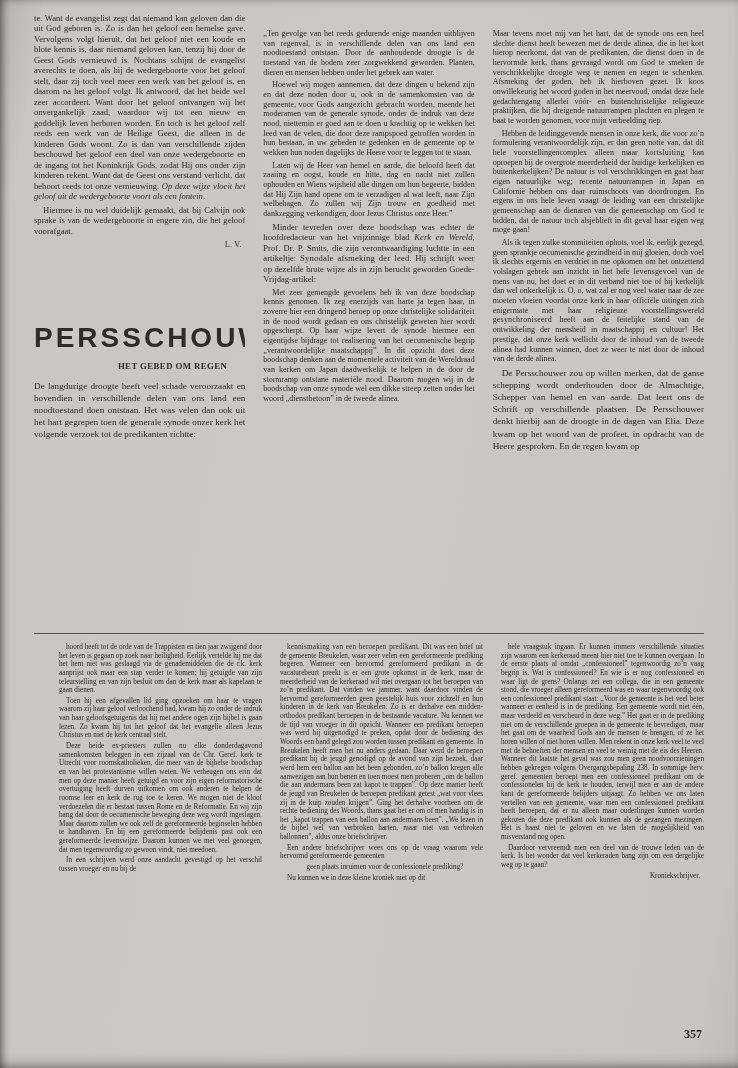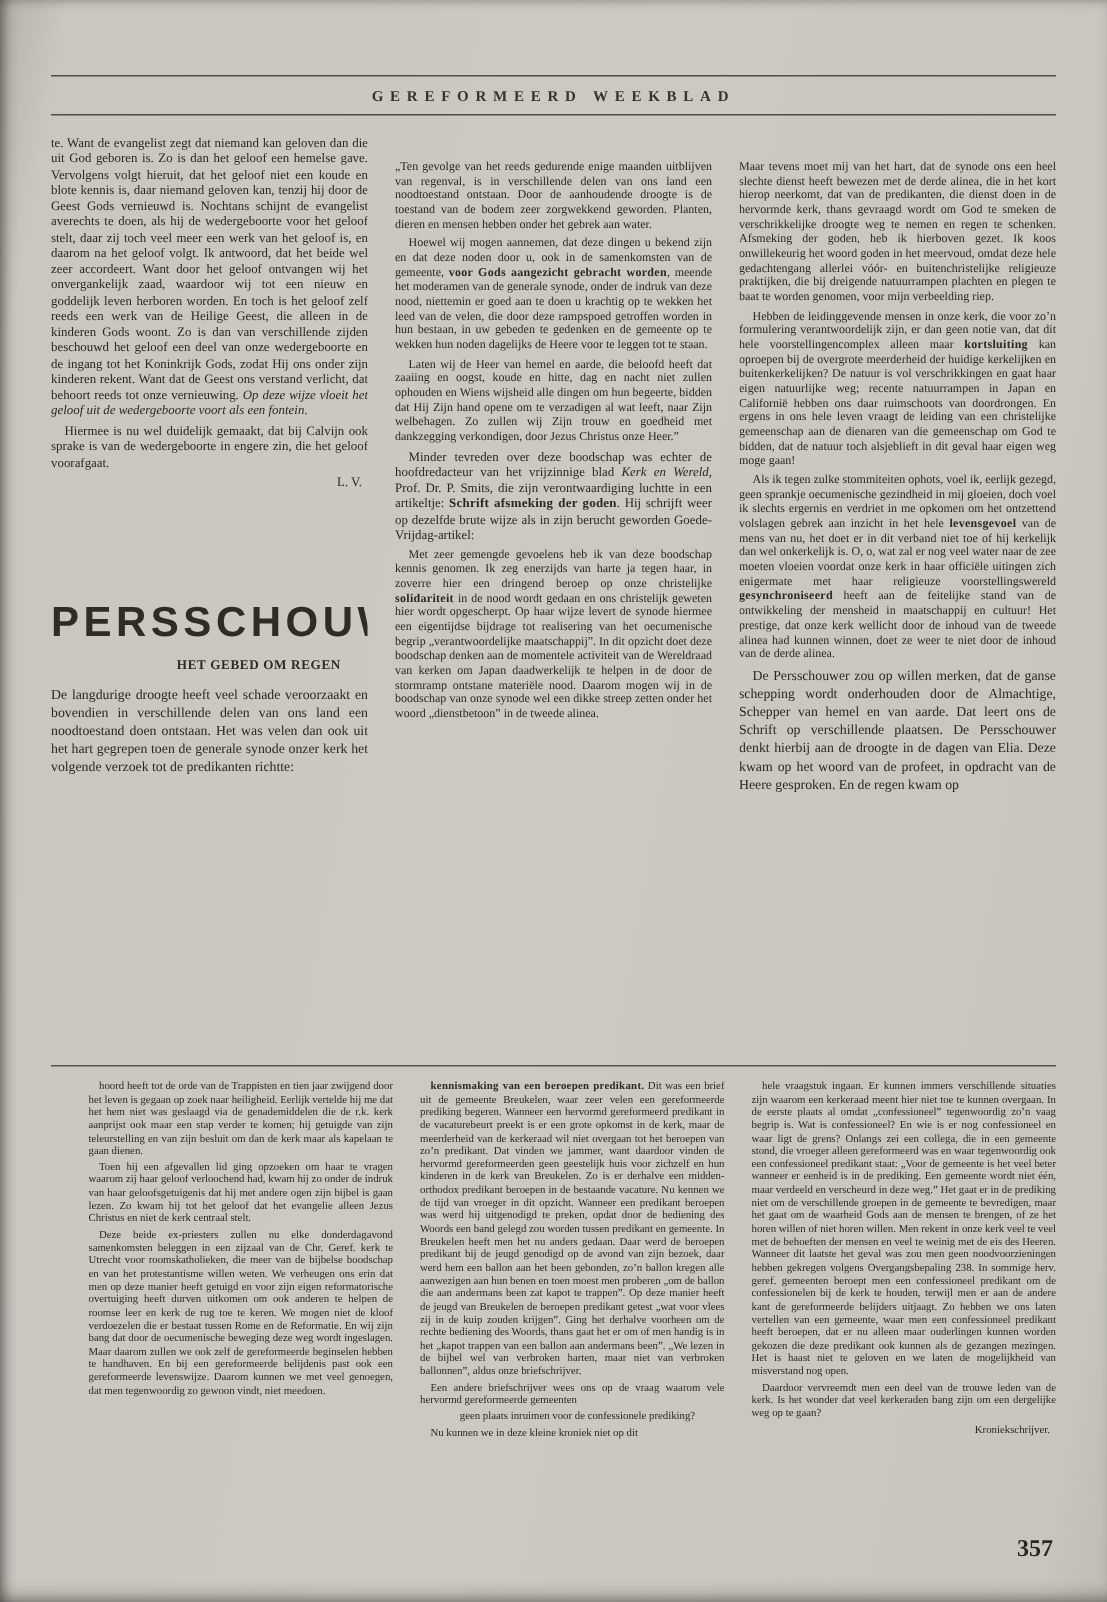--- a/index.html
+++ b/index.html
@@ -30,71 +30,68 @@
   }
   .columns { display:grid; grid-template-columns:1fr 1fr 1fr; column-gap:18px; }
   .top-section { margin-top:13px; height:620px; overflow:hidden; }
   .bottom-section { margin-top:9px; height:300px; overflow:hidden;margin-left:25px; }
   .col { overflow:hidden; }
   .para {
     font-size:8.6px; line-height:1.22; text-align:justify;
     text-indent:9px; hyphens:auto; color:#2a281f;
   }
   .para + .para { margin-top:3px; }
-  .para b { font-weight:bold; letter-spacing:.2px; }
+  .para b { font-weight:normal; letter-spacing:.2px; }
   .flush { text-indent:0; }
   .q { font-size:8px; line-height:1.21;margin-top:16px; }
   .lead { font-size:9.2px; line-height:1.32; }
   .sig { text-align:right; text-indent:0; padding-right:4px; margin-top:2px; }
   .persschouw-title {
     font-family:"Liberation Sans","DejaVu Sans",sans-serif;
     font-weight:700; font-size:28px; letter-spacing:3px;
     color:#2e2c25; margin-top:72px; white-space:nowrap;
   }
   .subhead {
     text-align:right; font-weight:bold; font-size:8.8px;
     letter-spacing:.4px; margin:7px 18px 9px 0; color:#2e2c25;
   }
   .section-divider { border:none; border-top:1px solid #55534b; }
   .bottom-section .para { font-size:7.2px; line-height:1.2; text-indent:7px; }
   .bottom-section .para + .para { margin-top:2px; }
   .qhead { text-align:center; font-weight:normal; text-indent:0; margin-top:3px; }
   .page-number {
     position:absolute; right:36px; bottom:26px;
-    font-weight:bold; font-size:16px; color:#2a281f;
+    font-weight:bold; font-size:12px; color:#2a281f;
   }
 </style>
 </head>
 <body>
 
 <div class="page">
 
-  <div class="masthead">
-    <span class="masthead-title">GEREFORMEERD WEEKBLAD</span>
-  </div>
 
   <div class="columns top-section">
     <div class="col">
       <div>
           <p class="para flush">te. Want de evangelist zegt dat niemand kan geloven dan die uit God geboren is. Zo is dan het geloof een hemelse gave. Vervolgens volgt hieruit, dat het geloof niet een koude en blote kennis is, daar niemand geloven kan, tenzij hij door de Geest Gods vernieuwd is. Nochtans schijnt de evangelist averechts te doen, als hij de wedergeboorte voor het geloof stelt, daar zij toch veel meer een werk van het geloof is, en daarom na het geloof volgt. Ik antwoord, dat het beide wel zeer accordeert. Want door het geloof ontvangen wij het onvergankelijk zaad, waardoor wij tot een nieuw en goddelijk leven herboren worden. En toch is het geloof zelf reeds een werk van de Heilige Geest, die alleen in de kinderen Gods woont. Zo is dan van verschillende zijden beschouwd het geloof een deel van onze wedergeboorte en de ingang tot het Koninkrijk Gods, zodat Hij ons onder zijn kinderen rekent. Want dat de Geest ons verstand verlicht, dat behoort reeds tot onze vernieuwing. <i>Op deze wijze vloeit het geloof uit de wedergeboorte voort als een fontein</i>.</p>
           <p class="para">Hiermee is nu wel duidelijk gemaakt, dat bij Calvijn ook sprake is van de wedergeboorte in engere zin, die het geloof voorafgaat.</p>
           <p class="para sig">L. V.</p>
         </div>
       <h1 class="persschouw-title">PERSSCHOUW</h1>
       <div class="subhead">HET GEBED OM REGEN</div>
       <div>
           <p class="para lead flush">De langdurige droogte heeft veel schade veroorzaakt en bovendien in verschillende delen van ons land een noodtoestand doen ontstaan. Het was velen dan ook uit het hart gegrepen toen de generale synode onzer kerk het volgende verzoek tot de predikanten richtte:</p>
         </div>
     </div>
     <div class="col">
       <div>
           <p class="para q flush">„Ten gevolge van het reeds gedurende enige maanden uitblijven van regenval, is in verschillende delen van ons land een noodtoestand ontstaan. Door de aanhoudende droogte is de toestand van de bodem zeer zorgwekkend geworden. Planten, dieren en mensen hebben onder het gebrek aan water.</p>
           <p class="para q">Hoewel wij mogen aannemen, dat deze dingen u bekend zijn en dat deze noden door u, ook in de samenkomsten van de gemeente, <b>voor Gods aangezicht gebracht worden</b>, meende het moderamen van de generale synode, onder de indruk van deze nood, niettemin er goed aan te doen u krachtig op te wekken het leed van de velen, die door deze rampspoed getroffen worden in hun bestaan, in uw gebeden te gedenken en de gemeente op te wekken hun noden dagelijks de Heere voor te leggen tot te staan.</p>
           <p class="para q">Laten wij de Heer van hemel en aarde, die beloofd heeft dat zaaiing en oogst, koude en hitte, dag en nacht niet zullen ophouden en Wiens wijsheid alle dingen om hun begeerte, bidden dat Hij Zijn hand opene om te verzadigen al wat leeft, naar Zijn welbehagen. Zo zullen wij Zijn trouw en goedheid met dankzegging verkondigen, door Jezus Christus onze Heer.”</p>
-          <p class="para">Minder tevreden over deze boodschap was echter de hoofdredacteur van het vrijzinnige blad <i>Kerk en Wereld</i>, Prof. Dr. P. Smits, die zijn verontwaardiging luchtte in een artikeltje: <b>Schrift afsmeking der goden</b>. Hij schrijft weer op dezelfde brute wijze als in zijn berucht geworden Goede-Vrijdag-artikel:</p>
+          <p class="para">Minder tevreden over deze boodschap was echter de hoofdredacteur van het vrijzinnige blad <i>Kerk en Wereld</i>, Prof. Dr. P. Smits, die zijn verontwaardiging luchtte in een artikeltje: <b>Synodale afsmeking der leed</b>. Hij schrijft weer op dezelfde brute wijze als in zijn berucht geworden Goede-Vrijdag-artikel:</p>
           <p class="para q">Met zeer gemengde gevoelens heb ik van deze boodschap kennis genomen. Ik zeg enerzijds van harte ja tegen haar, in zoverre hier een dringend beroep op onze christelijke <b>solidariteit</b> in de nood wordt gedaan en ons christelijk geweten hier wordt opgescherpt. Op haar wijze levert de synode hiermee een eigentijdse bijdrage tot realisering van het oecumenische begrip „verantwoordelijke maatschappij”. In dit opzicht doet deze boodschap denken aan de momentele activiteit van de Wereldraad van kerken om Japan daadwerkelijk te helpen in de door de stormramp ontstane materiële nood. Daarom mogen wij in de boodschap van onze synode wel een dikke streep zetten onder het woord „dienstbetoon” in de tweede alinea.</p>
         </div>
     </div>
     <div class="col">
       <div>
           <p class="para q flush">Maar tevens moet mij van het hart, dat de synode ons een heel slechte dienst heeft bewezen met de derde alinea, die in het kort hierop neerkomt, dat van de predikanten, die dienst doen in de hervormde kerk, thans gevraagd wordt om God te smeken de verschrikkelijke droogte weg te nemen en regen te schenken. Afsmeking der goden, heb ik hierboven gezet. Ik koos onwillekeurig het woord goden in het meervoud, omdat deze hele gedachtengang allerlei vóór- en buitenchristelijke religieuze praktijken, die bij dreigende natuurrampen plachten en plegen te baat te worden genomen, voor mijn verbeelding riep.</p>
           <p class="para q">Hebben de leidinggevende mensen in onze kerk, die voor zo’n formulering verantwoordelijk zijn, er dan geen notie van, dat dit hele voorstellingencomplex alleen maar <b>kortsluiting</b> kan oproepen bij de overgrote meerderheid der huidige kerkelijken en buitenkerkelijken? De natuur is vol verschrikkingen en gaat haar eigen natuurlijke weg; recente natuurrampen in Japan en Californië hebben ons daar ruimschoots van doordrongen. En ergens in ons hele leven vraagt de leiding van een christelijke gemeenschap aan de dienaren van die gemeenschap om God te bidden, dat de natuur toch alsjeblieft in dit geval haar eigen weg moge gaan!</p>
           <p class="para q">Als ik tegen zulke stommiteiten ophots, voel ik, eerlijk gezegd, geen sprankje oecumenische gezindheid in mij gloeien, doch voel ik slechts ergernis en verdriet in me opkomen om het ontzettend volslagen gebrek aan inzicht in het hele <b>levensgevoel</b> van de mens van nu, het doet er in dit verband niet toe of hij kerkelijk dan wel onkerkelijk is. O, o, wat zal er nog veel water naar de zee moeten vloeien voordat onze kerk in haar officiële uitingen zich enigermate met haar religieuze voorstellingswereld <b>gesynchroniseerd</b> heeft aan de feitelijke stand van de ontwikkeling der mensheid in maatschappij en cultuur! Het prestige, dat onze kerk wellicht door de inhoud van de tweede alinea had kunnen winnen, doet ze weer te niet door de inhoud van de derde alinea.</p>
           <p class="para lead">De Persschouwer zou op willen merken, dat de ganse schepping wordt onderhouden door de Almachtige, Schepper van hemel en van aarde. Dat leert ons de Schrift op verschillende plaatsen. De Persschouwer denkt hierbij aan de droogte in de dagen van Elia. Deze kwam op het woord van de profeet, in opdracht van de Heere gesproken. En de regen kwam op</p>
         </div>
@@ -102,20 +99,21 @@
   </div>
 
   <hr class="section-divider">
 
   <div class="columns bottom-section">
     <div class="col">
       <div>
           <p class="para flush">hoord heeft tot de orde van de Trappisten en tien jaar zwijgend door het leven is gegaan op zoek naar heiligheid. Eerlijk vertelde hij me dat het hem niet was geslaagd via de genademiddelen die de r.k. kerk aanprijst ook maar een stap verder te komen; hij getuigde van zijn teleurstelling en van zijn besluit om dan de kerk maar als kapelaan te gaan dienen.</p>
           <p class="para">Toen hij een afgevallen lid ging opzoeken om haar te vragen waarom zij haar geloof verloochend had, kwam hij zo onder de indruk van haar geloofsgetuigenis dat hij met andere ogen zijn bijbel is gaan lezen. Zo kwam hij tot het geloof dat het evangelie alleen Jezus Christus en niet de kerk centraal stelt.</p>
           <p class="para">Deze beide ex-priesters zullen nu elke donderdagavond samenkomsten beleggen in een zijzaal van de Chr. Geref. kerk te Utrecht voor roomskatholieken, die meer van de bijbelse boodschap en van het protestantisme willen weten. We verheugen ons erin dat men op deze manier heeft getuigd en voor zijn eigen reformatorische overtuiging heeft durven uitkomen om ook anderen te helpen de roomse leer en kerk de rug toe te keren. We mogen niet de kloof verdoezelen die er bestaat tussen Rome en de Reformatie. En wij zijn bang dat door de oecumenische beweging deze weg wordt ingeslagen. Maar daarom zullen we ook zelf de gereformeerde beginselen hebben te handhaven. En bij een gereformeerde belijdenis past ook een gereformeerde levenswijze. Daarom kunnen we met veel genoegen, dat men tegenwoordig zo gewoon vindt, niet meedoen.</p>
+          <p class="para">In een schrijven werd onze aandacht gevestigd op het verschil tussen vroeger en nu bij de</p>
         </div>
     </div>
     <div class="col">
       <div>
           <p class="para flush"><b>kennismaking van een beroepen predikant.</b> Dit was een brief uit de gemeente Breukelen, waar zeer velen een gereformeerde prediking begeren. Wanneer een hervormd gereformeerd predikant in de vacaturebeurt preekt is er een grote opkomst in de kerk, maar de meerderheid van de kerkeraad wil niet overgaan tot het beroepen van zo’n predikant. Dat vinden we jammer, want daardoor vinden de hervormd gereformeerden geen geestelijk huis voor zichzelf en hun kinderen in de kerk van Breukelen. Zo is er derhalve een midden-orthodox predikant beroepen in de bestaande vacature. Nu kennen we de tijd van vroeger in dit opzicht. Wanneer een predikant beroepen was werd hij uitgenodigd te preken, opdat door de bediening des Woords een band gelegd zou worden tussen predikant en gemeente. In Breukelen heeft men het nu anders gedaan. Daar werd de beroepen predikant bij de jeugd genodigd op de avond van zijn bezoek, daar werd hem een ballon aan het been gebonden, zo’n ballon kregen alle aanwezigen aan hun benen en toen moest men proberen „om de ballon die aan andermans been zat kapot te trappen”. Op deze manier heeft de jeugd van Breukelen de beroepen predikant getest „wat voor vlees zij in de kuip zouden krijgen”. Ging het derhalve voorheen om de rechte bediening des Woords, thans gaat het er om of men handig is in het „kapot trappen van een ballon aan andermans been”. „We lezen in de bijbel wel van verbroken harten, maar niet van verbroken ballonnen”, aldus onze briefschrijver.</p>
           <p class="para">Een andere briefschrijver wees ons op de vraag waarom vele hervormd gereformeerde gemeenten</p>
           <p class="para qhead">geen plaats inruimen voor de confessionele prediking?</p>
           <p class="para flush">Nu kunnen we in deze kleine kroniek niet op dit</p>
         </div>
     </div>

